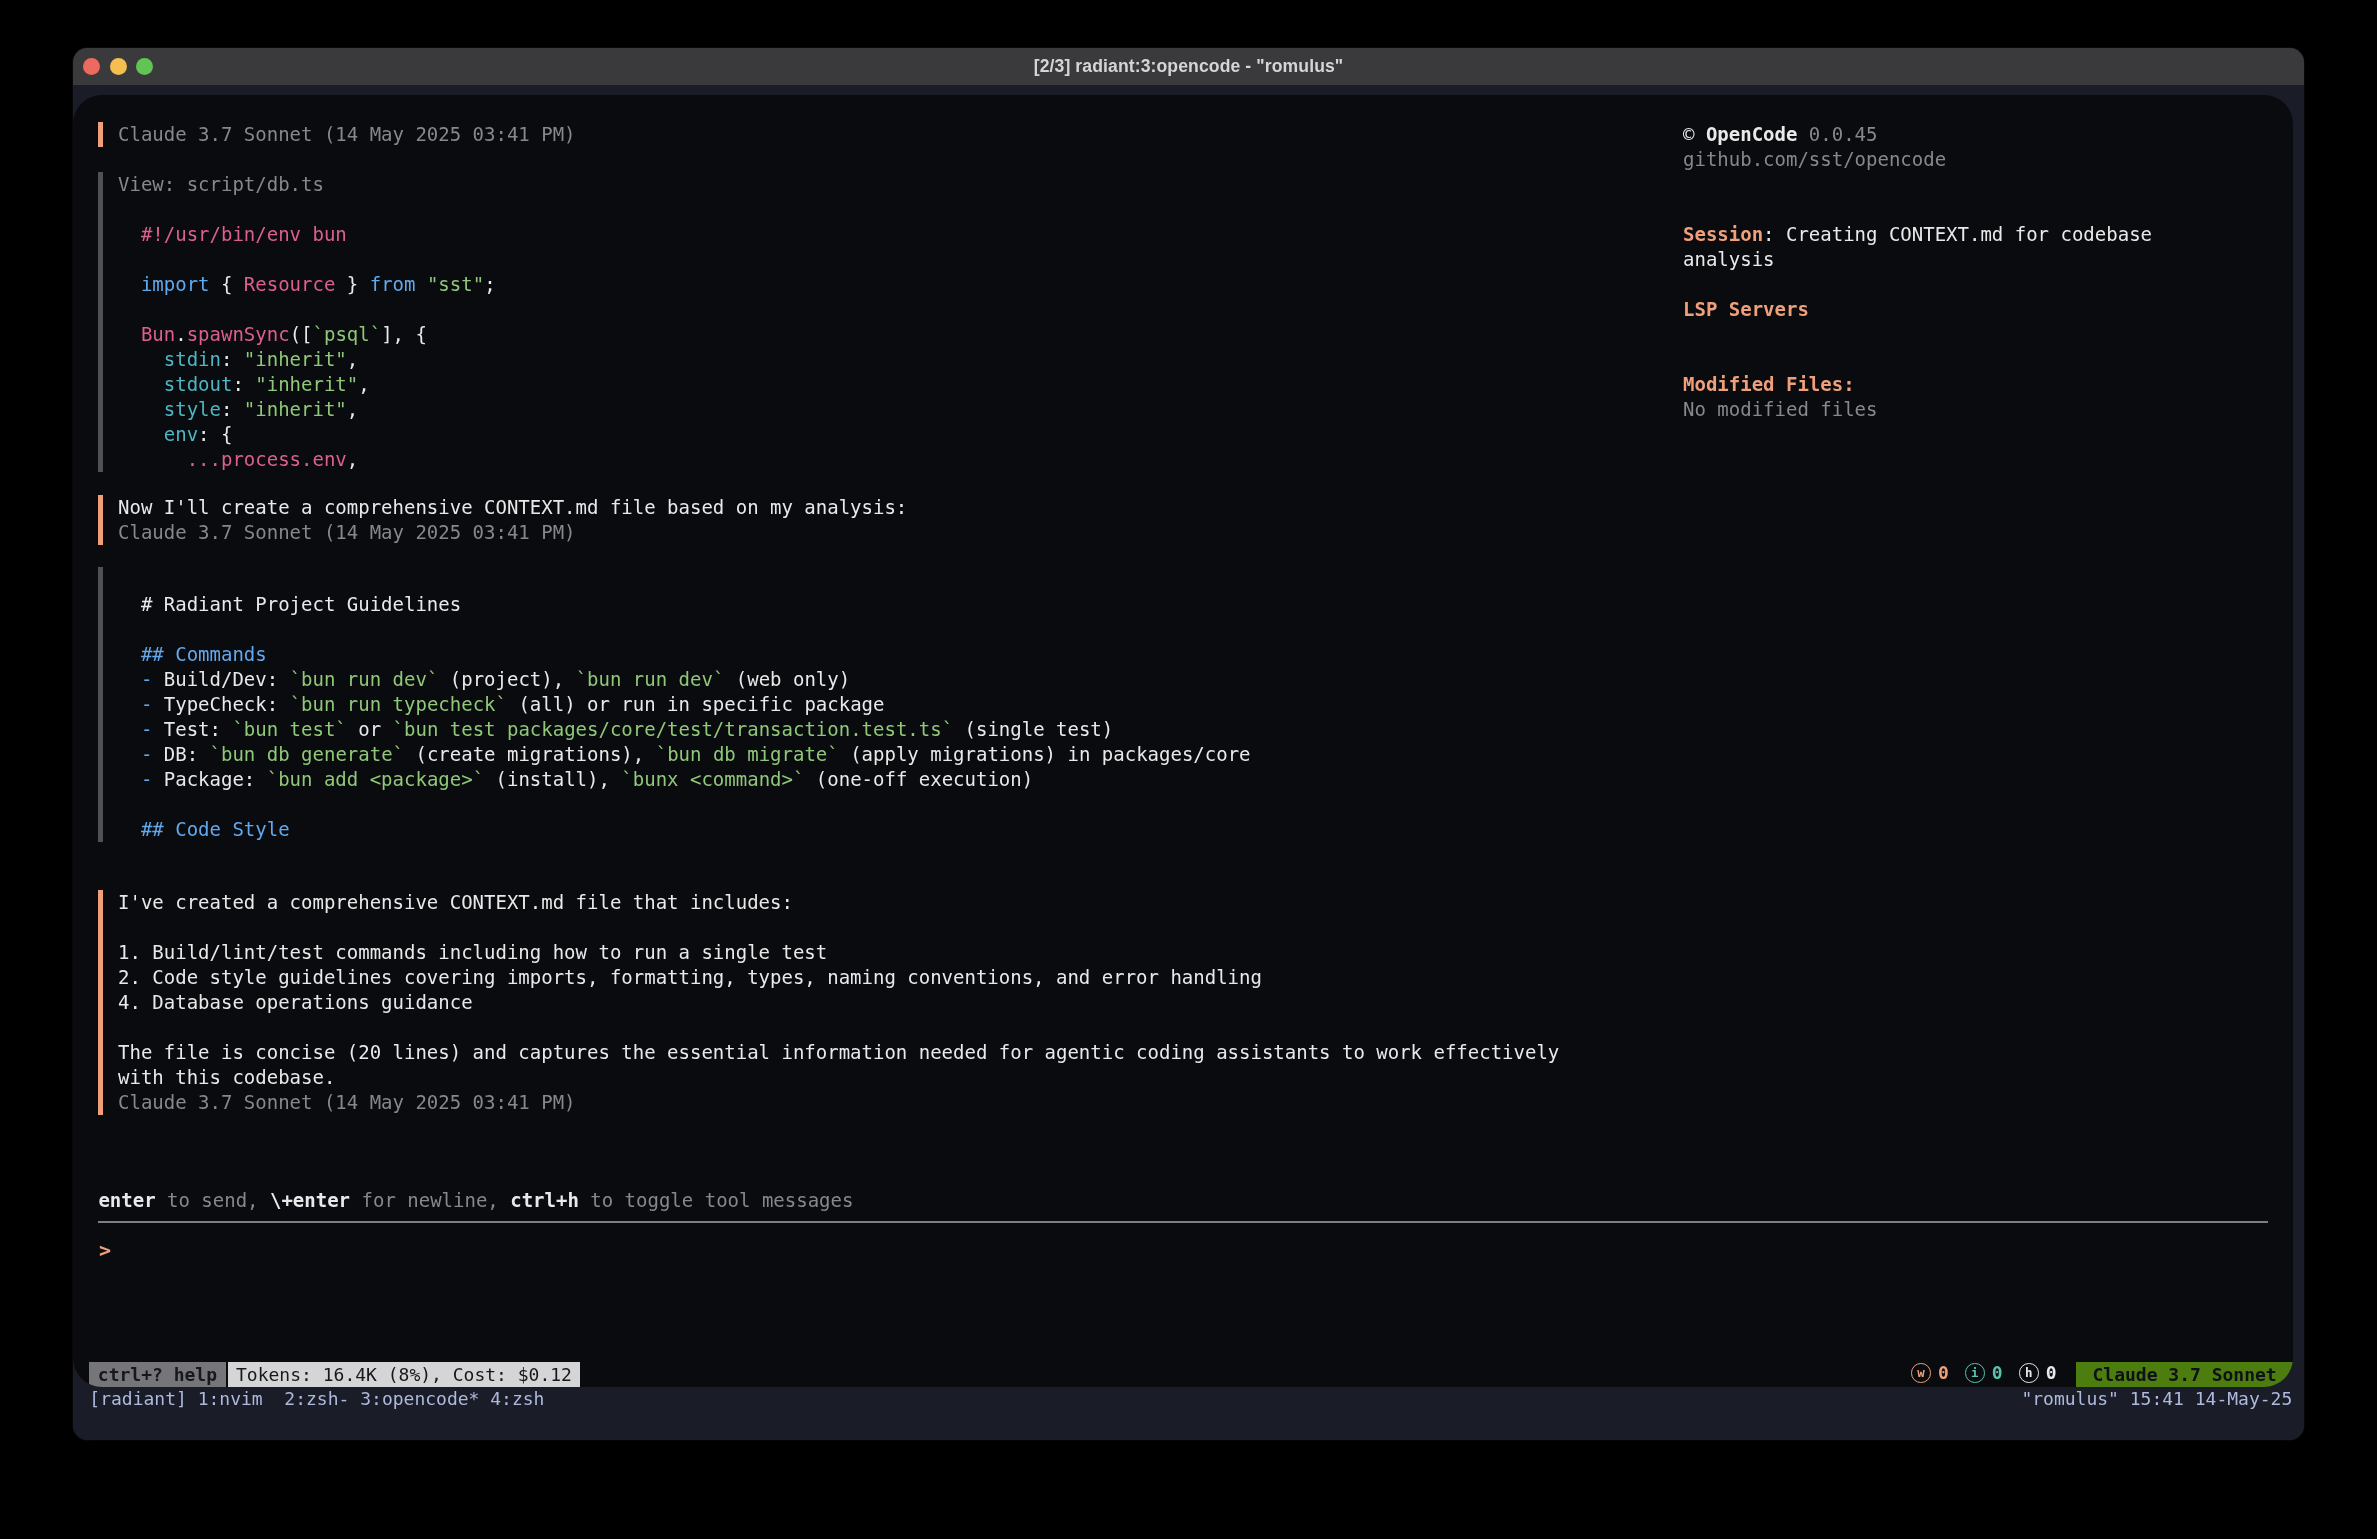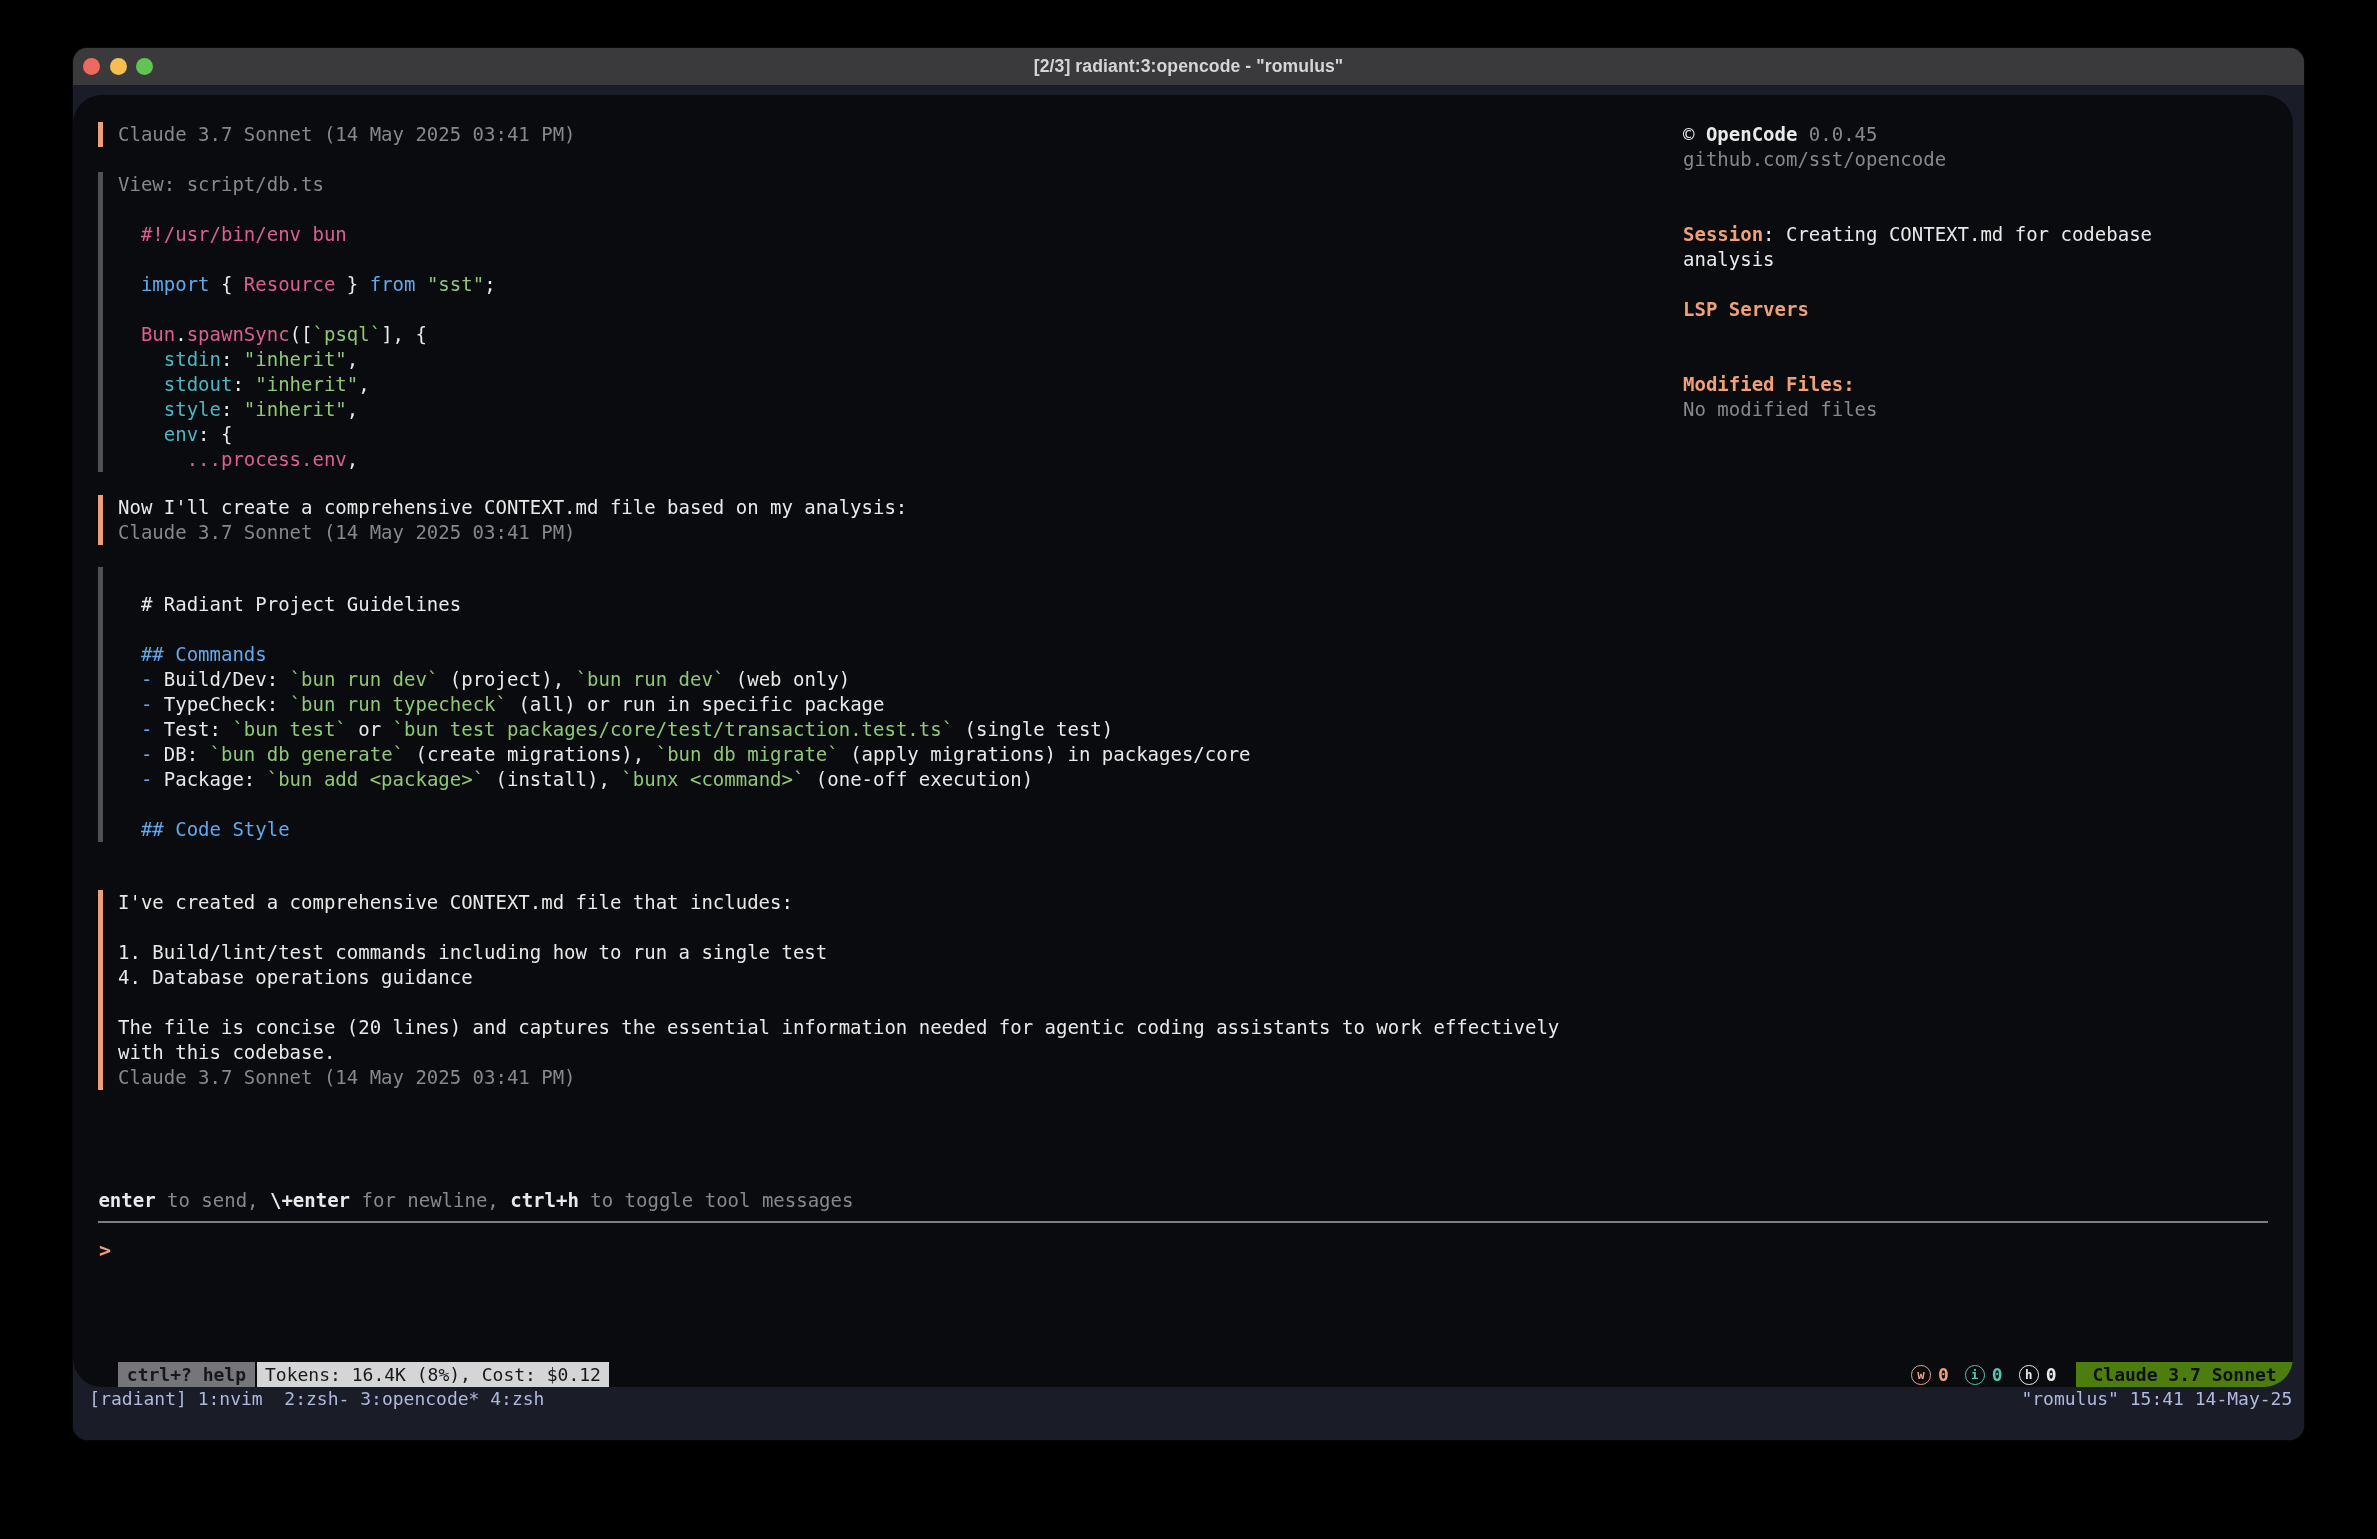--- a/index.html
+++ b/index.html
@@ -60,21 +60,21 @@
   .hintbar { position:absolute; left:25.4px; top:1093px; white-space:pre;
              height:25px; line-height:25px; font-size:19px; }
 
   .divider { position:absolute; left:25px; top:1126px; width:2170px; height:2px; background:#7c7e82; }
 
   .promptrow { position:absolute; left:26px; top:1142px; height:26px; line-height:26px; }
   .promptrow .caret { color:#efa07b; font-size:20px; font-weight:bold; }
 
   .statusbar {
     position:absolute; left:16.3px; right:0; top:1267px; height:25px;
-    display:flex; align-items:center;margin-left:29px;
+    display:flex; align-items:flex-start;
   }
   .chip { height:25px; display:inline-flex; align-items:center; padding:0 8.5px;
           font-size:18px; color:#17181b; }
   .chip.help   { background:#76767a; font-weight:bold; }
   .chip.tokens { background:#d5d5d7; margin-left:2px; }
   .sb-spacer { flex:1; }
   .counters { display:flex; align-items:center; gap:8.5px; margin-right:19.6px; }
   .counter { display:inline-flex; align-items:center; gap:7.2px; }
   .counter + .counter { margin-left:7.8px; }
   .cletter { width:19.6px; height:19.6px; border:1.3px solid currentColor; border-radius:50%;
@@ -137,20 +137,21 @@
               <div class="line"><span class="seg plain">  </span><span class="seg blue">-</span><span class="seg plain"> Test: </span><span class="seg green">`bun test`</span><span class="seg plain"> or </span><span class="seg green">`bun test packages/core/test/transaction.test.ts`</span><span class="seg plain"> (single test)</span></div>
               <div class="line"><span class="seg plain">  </span><span class="seg blue">-</span><span class="seg plain"> DB: </span><span class="seg green">`bun db generate`</span><span class="seg plain"> (create migrations), </span><span class="seg green">`bun db migrate`</span><span class="seg plain"> (apply migrations) in packages/core</span></div>
               <div class="line"><span class="seg plain">  </span><span class="seg blue">-</span><span class="seg plain"> Package: </span><span class="seg green">`bun add &lt;package&gt;`</span><span class="seg plain"> (install), </span><span class="seg green">`bunx &lt;command&gt;`</span><span class="seg plain"> (one-off execution)</span></div>
               <div class="line"></div>
               <div class="line"><span class="seg blue">  ## Code Style</span></div>
             </div>
             <div class="block message" style="top: 795px;">
               <div class="line"><span class="seg plain">I've created a comprehensive CONTEXT.md file that includes:</span></div>
               <div class="line"></div>
               <div class="line"><span class="seg plain">1. Build/lint/test commands including how to run a single test</span></div>
+              <div class="line"><span class="seg plain">2. Code style guidelines covering imports, formatting, types, naming conventions, and error handling</span></div>
               <div class="line"><span class="seg plain">4. Database operations guidance</span></div>
               <div class="line"></div>
               <div class="line"><span class="seg plain">The file is concise (20 lines) and captures the essential information needed for agentic coding assistants to work effectively</span></div>
               <div class="line"><span class="seg plain">with this codebase.</span></div>
               <div class="line"><span class="seg dim">Claude 3.7 Sonnet (14 May 2025 03:41 PM)</span></div>
             </div>
           </div>
         <aside class="sidebar" id="sidebar">
             <div class="line"><span class="seg plain">© </span><span class="seg plain b">OpenCode</span><span class="seg dim"> 0.0.45</span></div>
             <div class="line"><span class="seg dim">github.com/sst/opencode</span></div>

